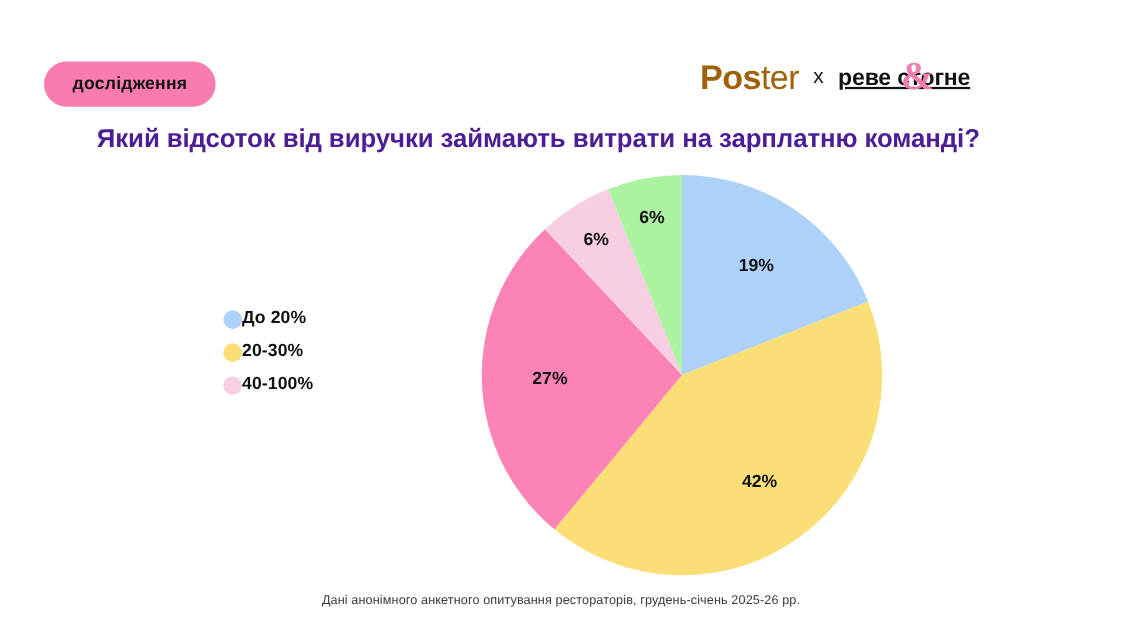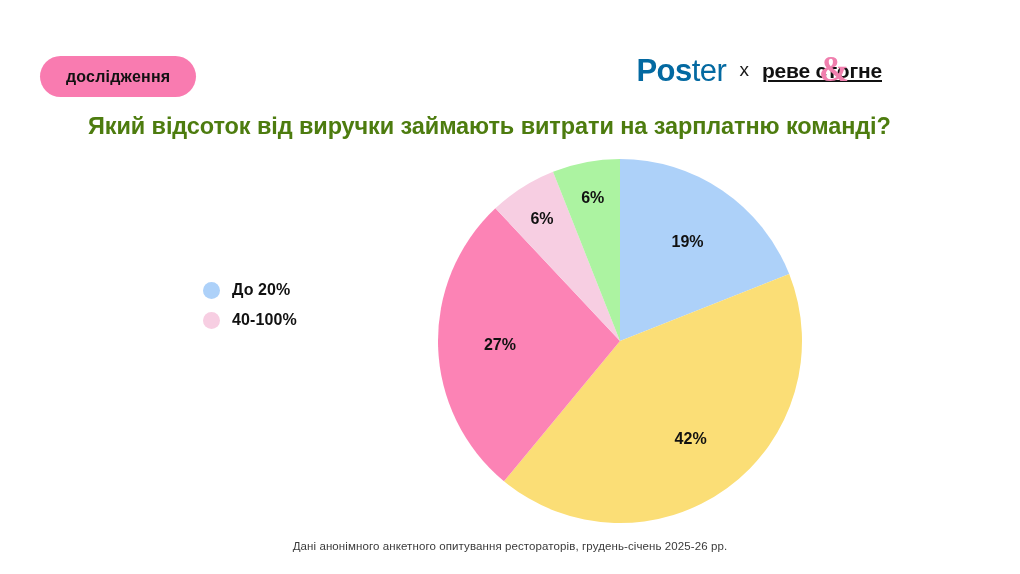--- a/index.html
+++ b/index.html
@@ -45,21 +45,21 @@
     position: absolute;
     right: 34px;
     top: 27px;
     display: flex;
     align-items: center;
     gap: 13px;
   }
   .brand-poster {
     font-size: 31px;
     line-height: 1;
-    color: #0369a1;
+    color: #a16207;
     letter-spacing: -0.5px;
     white-space: nowrap;
   }
   .brand-poster .pos { font-weight: bold; }
   .brand-poster .ter { font-weight: normal; }
   .brand-x {
     font-size: 19px;
     color: #1a1a1a;
     font-weight: normal;
     padding-bottom: 2px;
@@ -88,36 +88,36 @@
   }
 
   
   .title {
     position: absolute;
     left: 88px;
     top: 85px;
     width: 860px;
     font-size: 23.5px;
     font-weight: bold;
-    color: #4d7c0f;
+    color: #4c1d95;
     letter-spacing: -0.1px;
     white-space: nowrap;
   }
 
   
   .legend {
     position: absolute;
     left: 203px;
     top: 247px;
   }
   .legend-item {
     display: flex;
     align-items: center;
     height: 30px;
-    gap: 12px;
+    gap: 0;
   }
   .legend-dot {
     width: 17px;
     height: 17px;
     border-radius: 50%;
     flex: 0 0 auto;
   }
   .legend-label {
     font-size: 16px;
     font-weight: bold;
@@ -171,20 +171,24 @@
       <span class="brand-amp">&amp;</span>
     </div>
   </div>
 
   <div class="title">Який відсоток від виручки займають витрати на зарплатню команді?</div>
 
   <div class="legend">
     <div class="legend-item">
       <span class="legend-dot" style="background: rgb(173, 209, 249);"></span>
       <span class="legend-label">До 20%</span>
+    </div>
+    <div class="legend-item">
+      <span class="legend-dot" style="background: rgb(251, 222, 118);"></span>
+      <span class="legend-label">20-30%</span>
     </div>
     <div class="legend-item">
       <span class="legend-dot" style="background: rgb(247, 206, 226);"></span>
       <span class="legend-label">40-100%</span>
     </div>
   </div>
 
   <div class="pie-wrap">
     <svg class="pie-svg" id="pie-svg" width="366" height="366" viewBox="0 0 366 366">
         <path d="M 183 183 L 183.00 1.00 A 182 182 0 0 1 352.22 116.00 Z" fill="#ADD1F9"></path>

